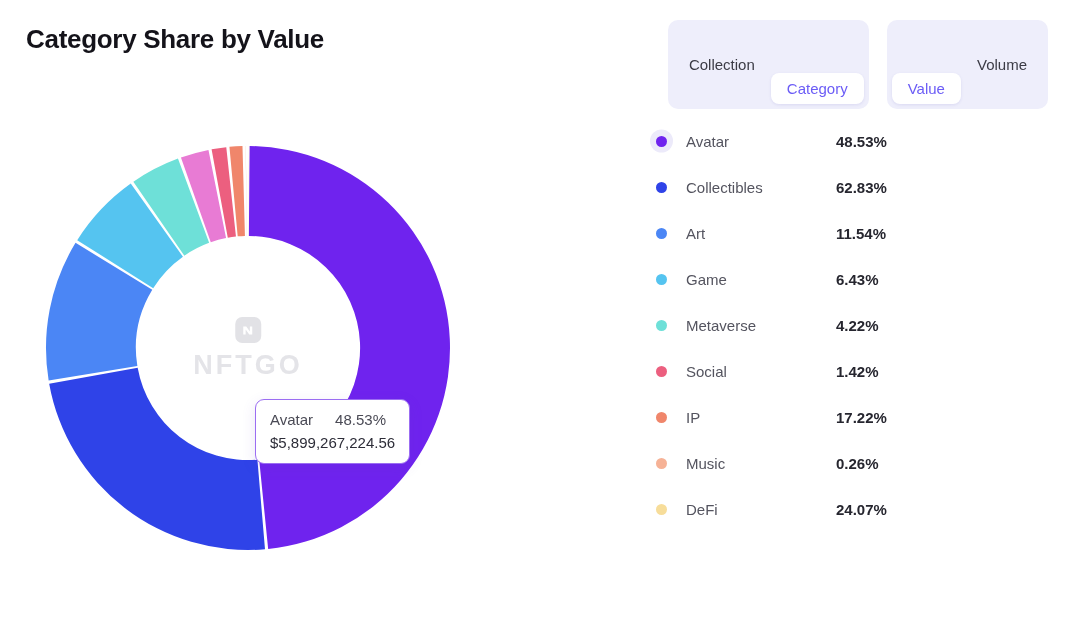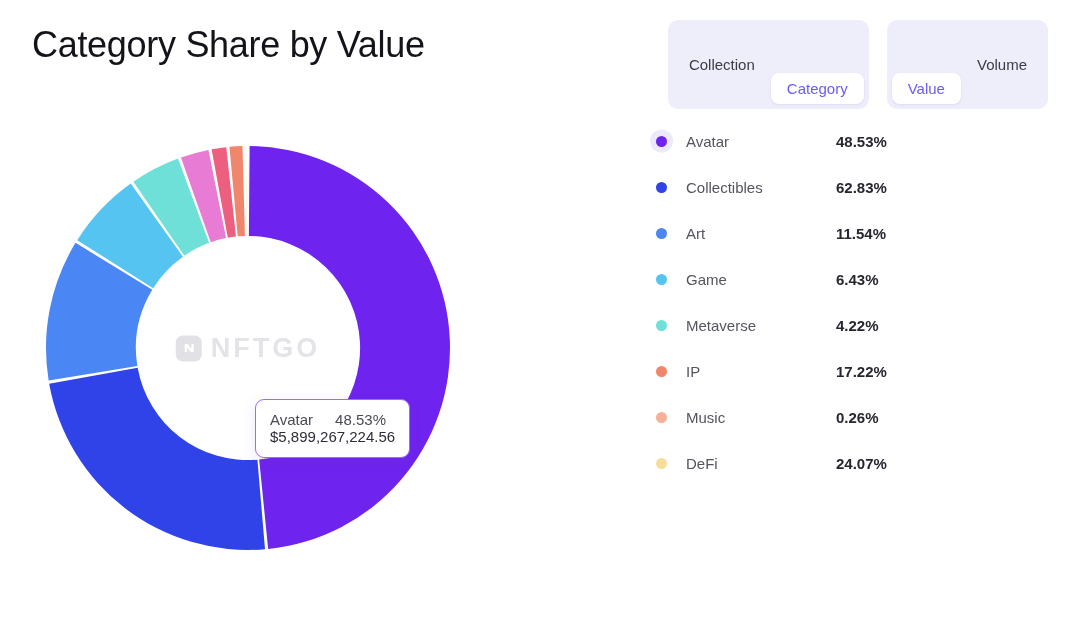--- a/index.html
+++ b/index.html
@@ -15,24 +15,24 @@
   .page {
     position: relative;
     width: 1080px;
     height: 634px;
     background: #ffffff;
   }
 
   
   .page-title {
     position: absolute;
-    left: 32px;
+    left: 26px;
     top: 24px;
-    font-size: 36px;
-    font-weight: 400;
+    font-size: 26px;
+    font-weight: 700;
     color: #14131a;
     letter-spacing: -0.3px;
     white-space: nowrap;
   }
 
   .toggle-row {
     position: absolute;
     right: 32px;
     top: 20px;
     display: flex;
@@ -91,20 +91,21 @@
   
   .watermark {
     position: absolute;
     left: 50%;
     top: 50%;
     transform: translate(-50%, -50%);
     display: flex;
     align-items: center;
     gap: 9px;
     pointer-events: none;
+    flex-direction: column;
   }
   .wm-badge {
     width: 26px; height: 26px;
     border-radius: 7px;
     background: #e2e2e6;
     display: flex; align-items: center; justify-content: center;
   }
   .wm-text {
     font-size: 27px;
     font-weight: 700;
@@ -127,20 +128,21 @@
   }
   .tt-row1 {
     display: flex;
     align-items: baseline;
     gap: 22px;
     font-size: 15px;
     color: #4a4a55;
     white-space: nowrap;
   }
   .tt-row2 {
+    margin-top: 6px;
     font-size: 15px;
     color: #2d2d38;
     white-space: nowrap;
     text-align: center;
   }
 
   
   .legend {
     position: absolute;
     left: 656px;
@@ -287,20 +289,27 @@
       </div>
       <div class="legend-item">
         <span class="legend-dot-slot">
           <span class="legend-dot" style="background: rgb(110, 224, 216);"></span>
         </span>
         <span class="legend-label">Metaverse</span>
         <span class="legend-value">4.22%</span>
       </div>
       <div class="legend-item">
         <span class="legend-dot-slot">
+          <span class="legend-dot" style="background: rgb(236, 95, 127);"></span>
+        </span>
+        <span class="legend-label">Social</span>
+        <span class="legend-value">1.42%</span>
+      </div>
+      <div class="legend-item">
+        <span class="legend-dot-slot">
           <span class="legend-dot" style="background: rgb(240, 134, 107);"></span>
         </span>
         <span class="legend-label">IP</span>
         <span class="legend-value">17.22%</span>
       </div>
       <div class="legend-item">
         <span class="legend-dot-slot">
           <span class="legend-dot" style="background: rgb(246, 178, 150);"></span>
         </span>
         <span class="legend-label">Music</span>

